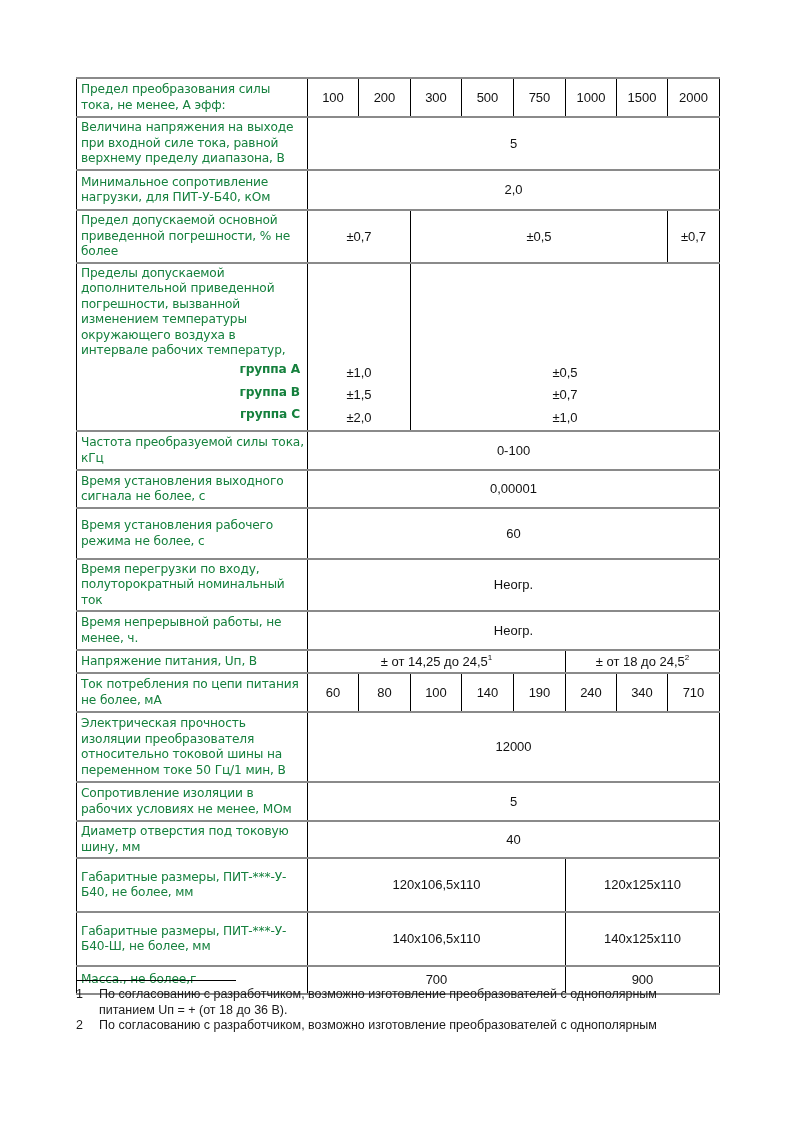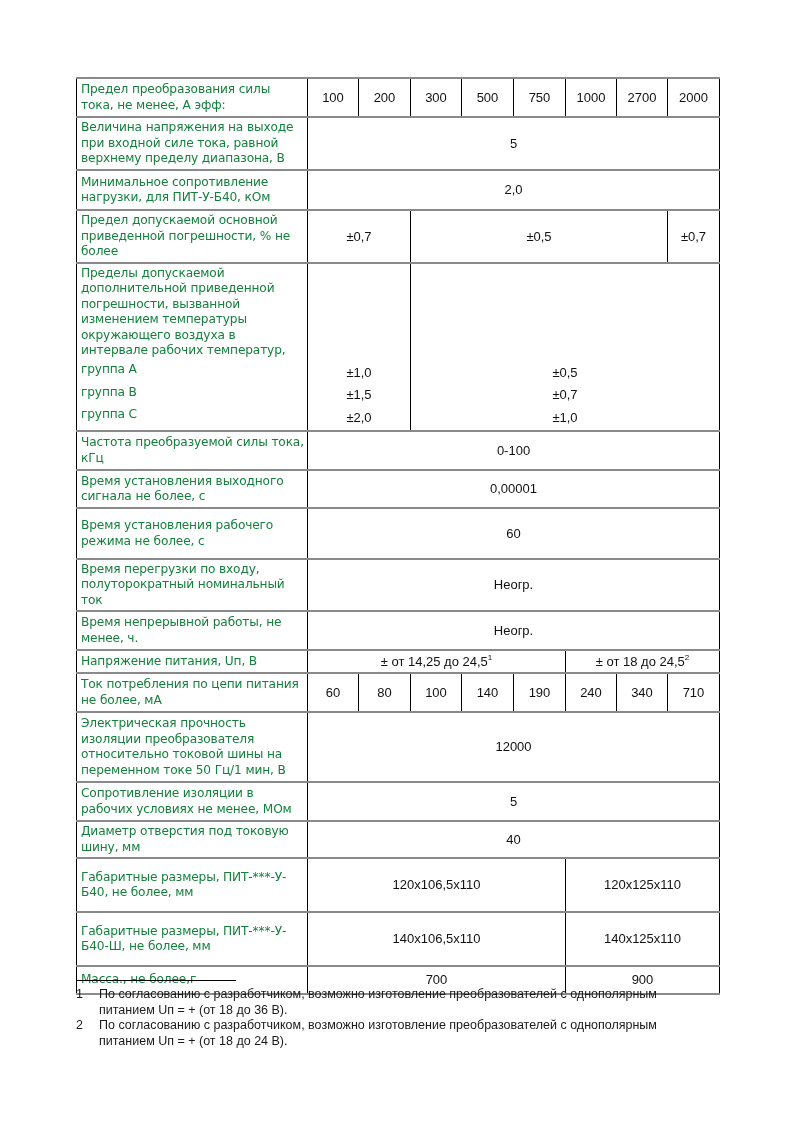--- a/index.html
+++ b/index.html
@@ -1,21 +1,21 @@
 <!DOCTYPE html>
 <html><head>
 <meta charset="utf-8">
 <style>
   html, body { margin:0; padding:0; background:#ffffff; }
   body { width:795px; height:1124px; position:relative; overflow:hidden; font-family:"Liberation Sans", sans-serif; color:#111; }
   .page { position:absolute; left:0; top:0; width:795px; height:1124px; }
   table.spec { position:absolute; left:76px; top:77px; width:643px; border-collapse:collapse; table-layout:fixed; }
   table.spec td { border-left:1px solid #000; border-right:1px solid #000; border-top:2px solid #8a8a8a; border-bottom:2px solid #8a8a8a; padding:0; vertical-align:middle; text-align:center; font-size:13px; line-height:15.5px; }
   table.spec td.lbl { text-align:left; padding:2px 3px 2px 4px; font-family:"DejaVu Sans", sans-serif; font-size:12.2px; line-height:15.4px; letter-spacing:-0.15px; color:#15803d; }
-  td.lbl .grp { display:block; padding-right:4px; height:22.5px; line-height:22.5px; }
+  td.lbl .grp { display:block; text-align:right; padding-right:4px; height:22.5px; line-height:22.5px;font-weight:bold; }
   td.lbl .grp:first-of-type { margin-top:4px; }
   .gv { display:block; height:22.5px; line-height:22.5px; }
   td.sub { vertical-align:bottom !important; padding-bottom:1px !important; }
   sup { font-size:8px; line-height:0; vertical-align:super; position:relative; top:-1px; }
   .fn-rule { position:absolute; left:76px; top:980px; width:160px; height:0; border-top:1.5px solid #000; }
   .fn { position:absolute; left:76px; width:660px; font-size:12.5px; line-height:15.5px; color:#1a1a1a; }
   .fn .num { position:absolute; left:0; top:0; }
   .fn .txt { position:absolute; left:23px; top:0; width:630px; }
 </style>
 </head>
@@ -37,21 +37,21 @@
 
   <tbody>
         <tr style="height:39px">
     <td class="lbl">Предел преобразования силы тока, не менее, А эфф:</td>
     <td>100</td>
     <td>200</td>
     <td>300</td>
     <td>500</td>
     <td>750</td>
     <td>1000</td>
-    <td>2700</td>
+    <td>1500</td>
     <td>2000</td>
   </tr>
 
   <tr style="height:53px">
     <td class="lbl">Величина напряжения на выходе при входной силе тока, равной верхнему пределу диапазона, В</td>
     <td colspan="8">5</td>
   </tr>
 
   <tr style="height:40px">
     <td class="lbl">Минимальное сопротивление нагрузки, для ПИТ-У-Б40, кОм</td>
@@ -168,16 +168,15 @@
   <span class="num">1</span>
   <span class="txt">
     <span style="display:block">По согласованию с разработчиком, возможно изготовление преобразователей с однополярным</span>
     <span style="display:block">питанием Uп = + (от 18 до 36 В).</span>
   </span>
 </div>
 <div class="fn" style="top:1018px;height:31px;">
   <span class="num">2</span>
   <span class="txt">
     <span style="display:block">По согласованию с разработчиком, возможно изготовление преобразователей с однополярным</span>
-    <span style="display:block">питанием Uп = + (от 18 до 24 В).</span>
   </span>
 </div>
 </div>
 
 </body></html>

